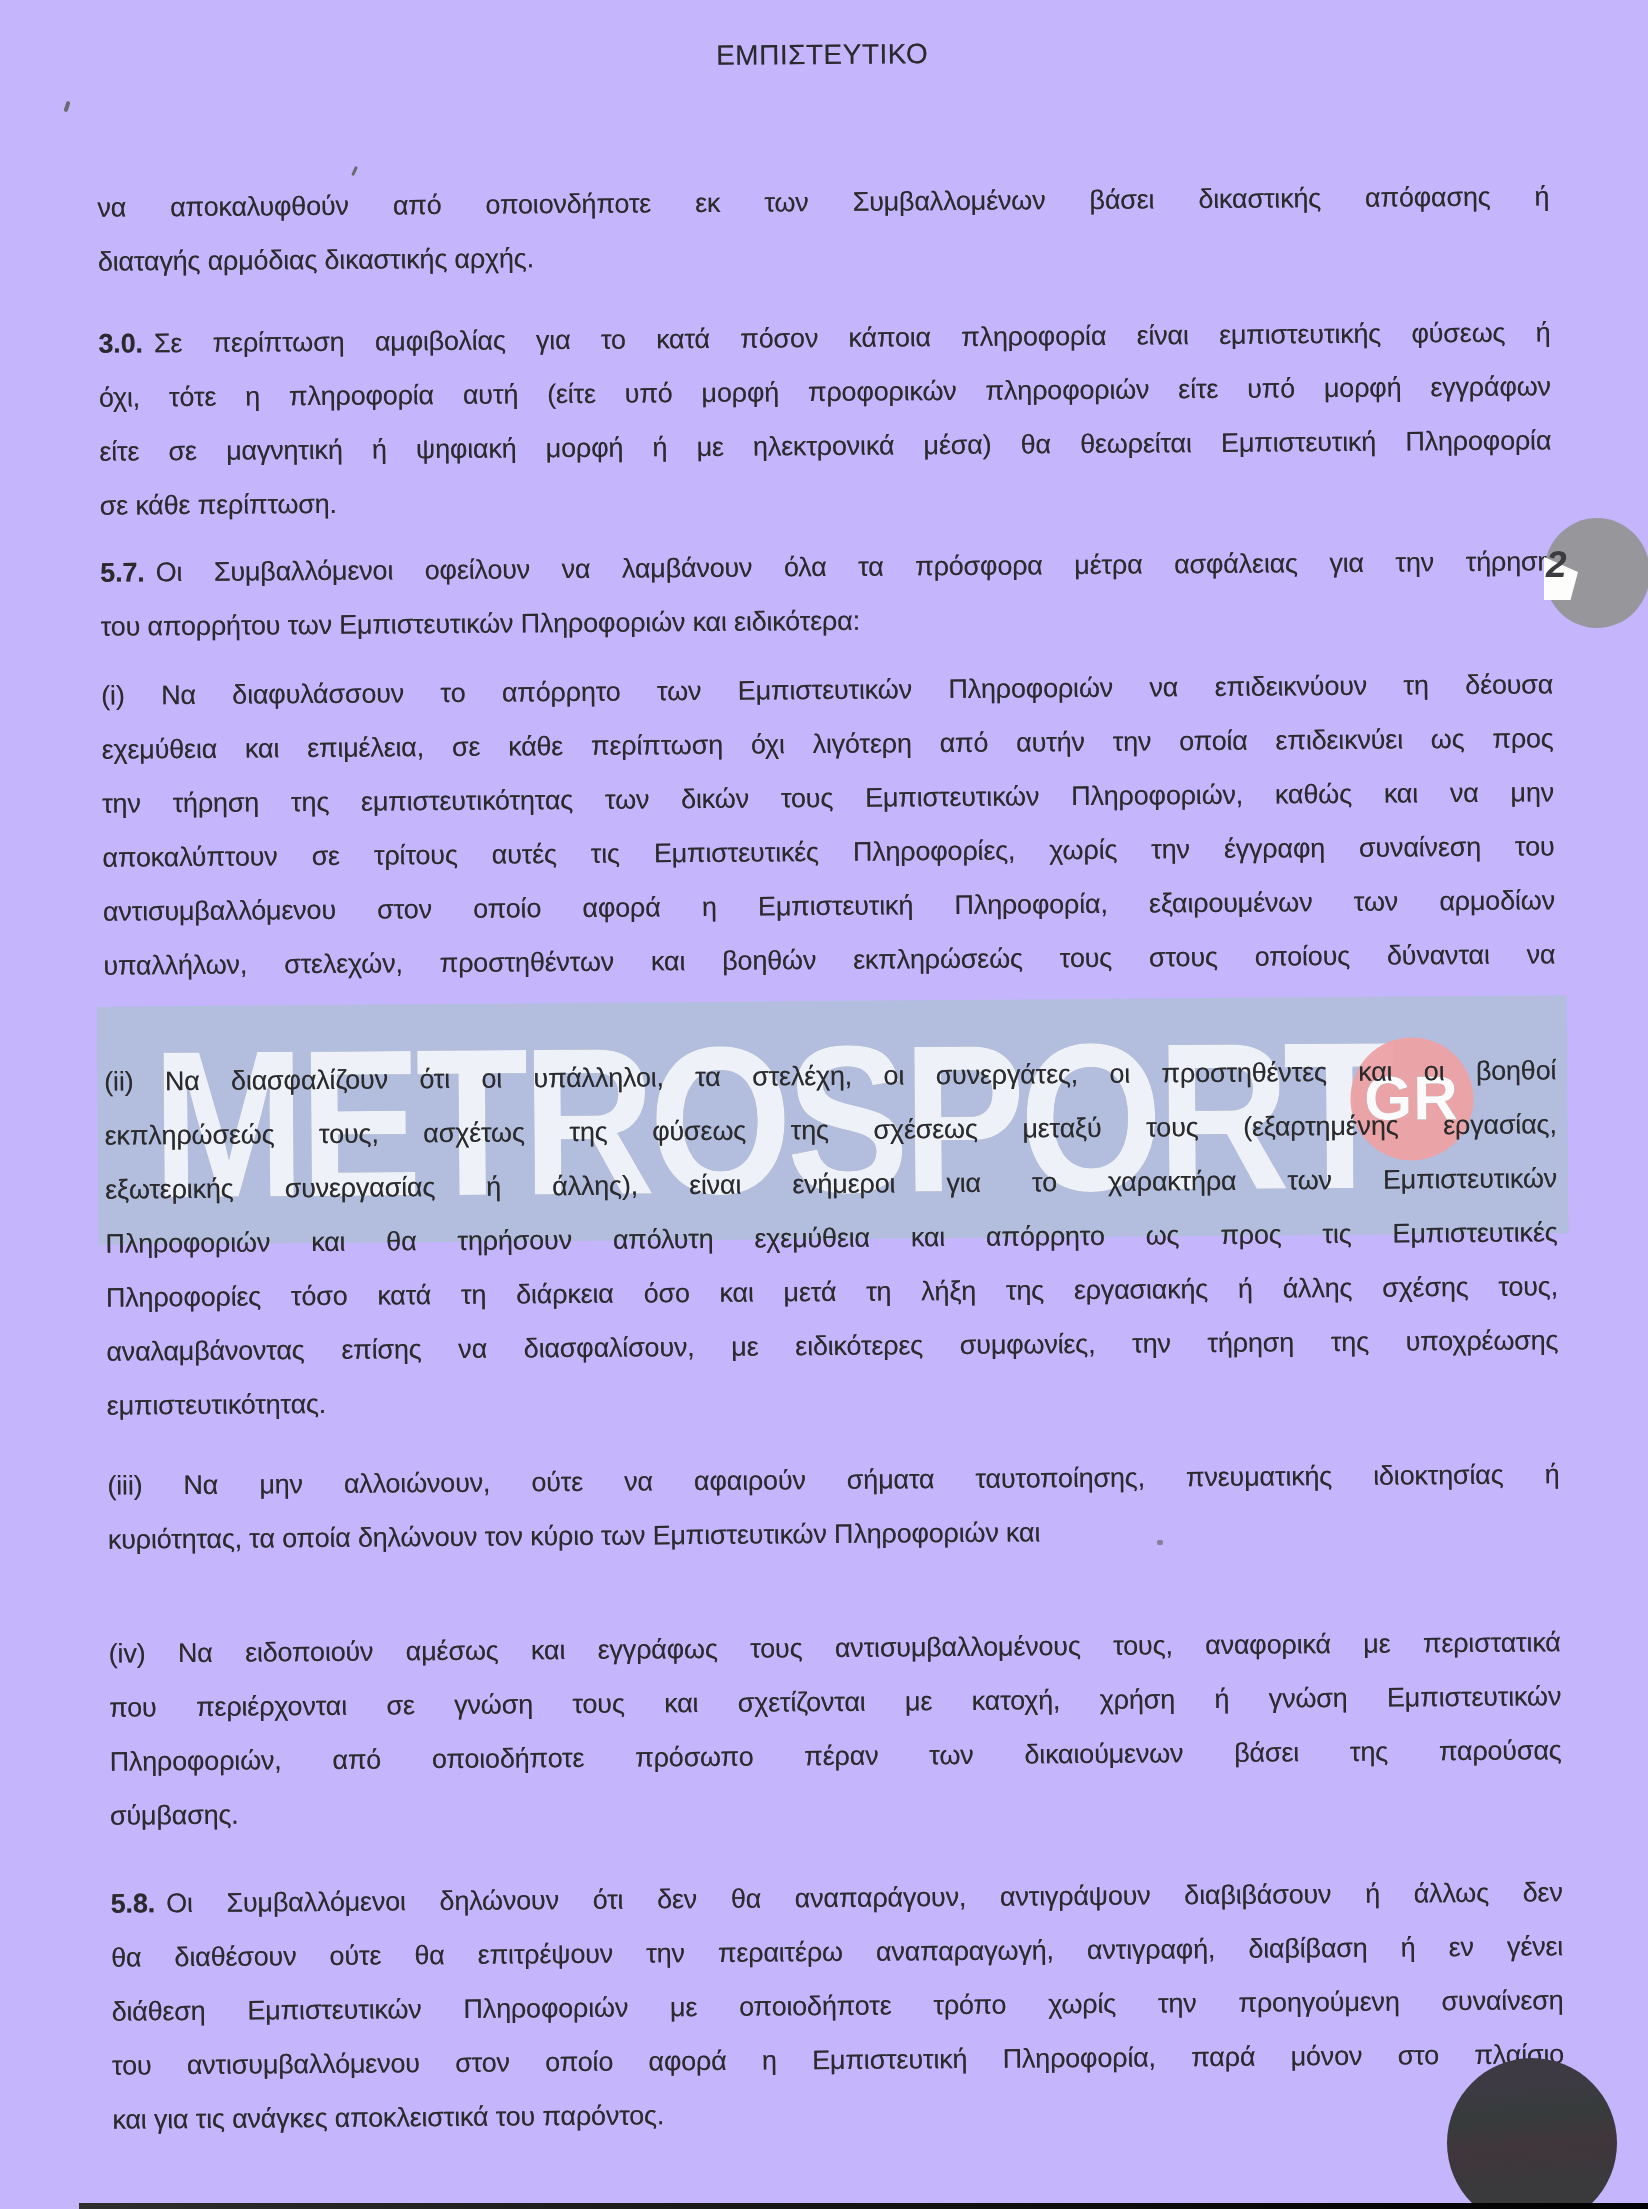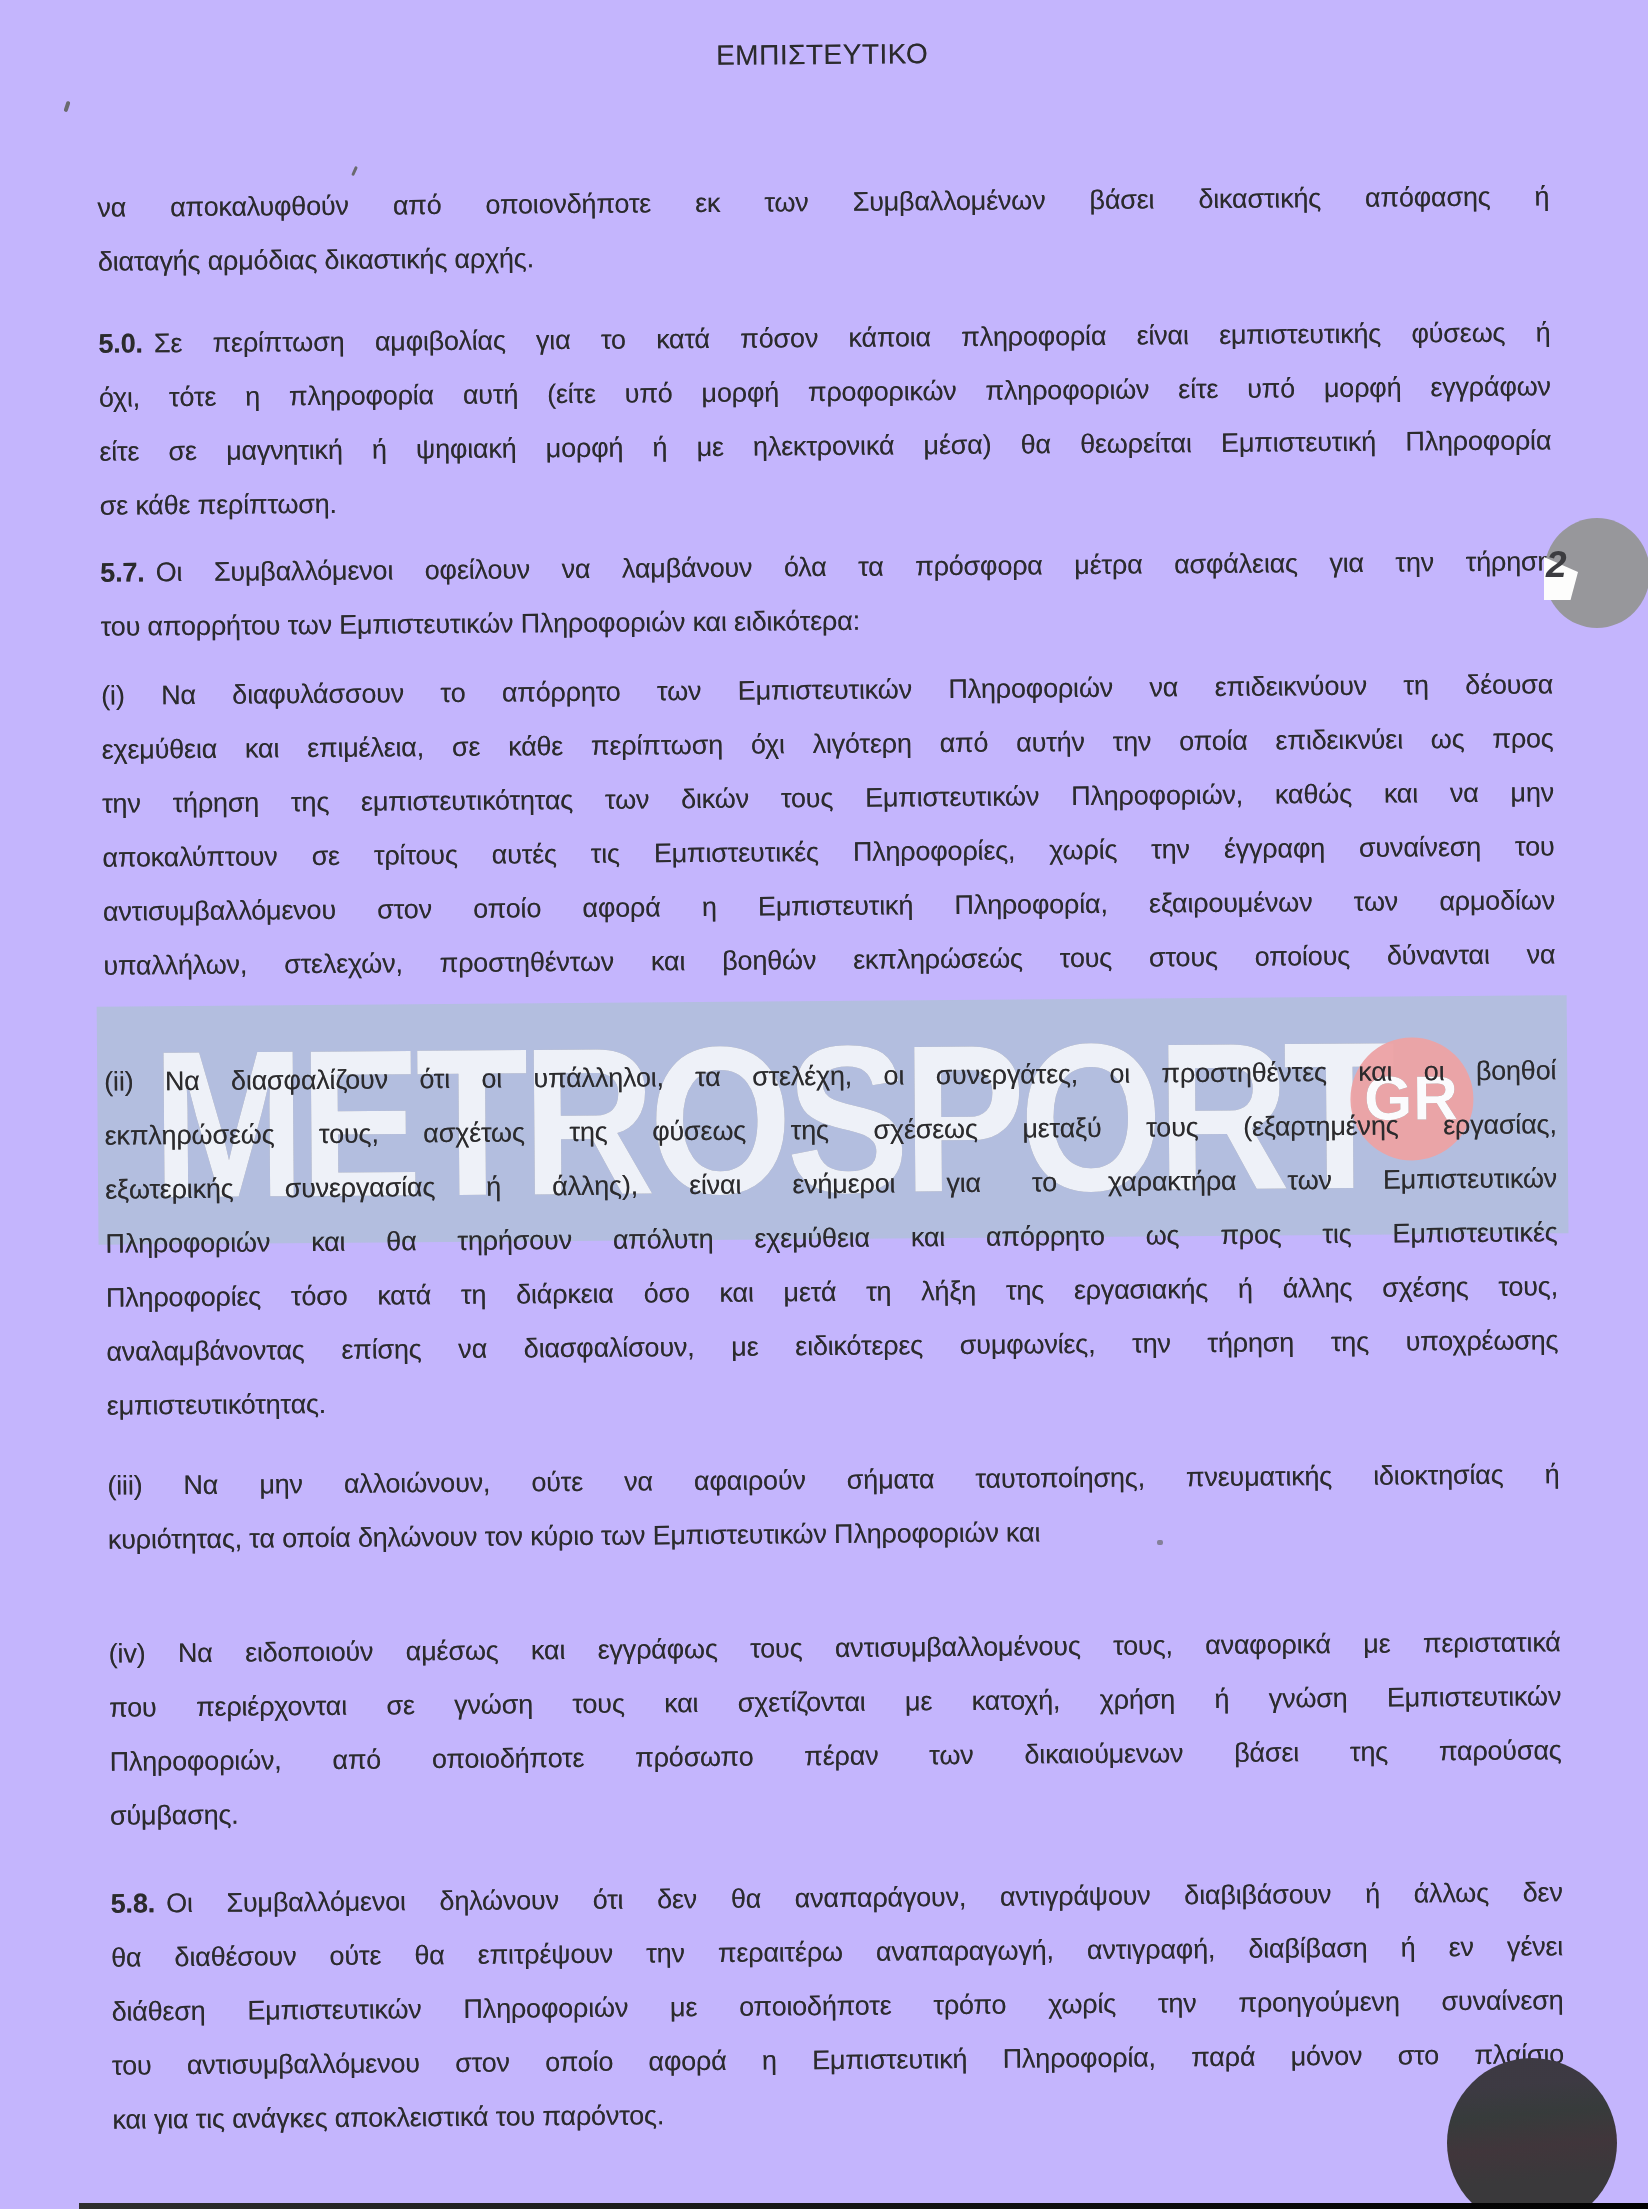--- a/index.html
+++ b/index.html
@@ -132,21 +132,21 @@
   <div class="doc">
 
     <div class="title">ΕΜΠΙΣΤΕΥΤΙΚΟ</div>
 
     <div class="para">
       <div class="line">να αποκαλυφθούν από οποιονδήποτε εκ των Συμβαλλομένων βάσει δικαστικής απόφασης ή</div>
       <div class="line last">διαταγής αρμόδιας δικαστικής αρχής.</div>
     </div>
 
     <div class="para m-64">
-      <div class="line"><span class="num">5.0.</span><span>Σε περίπτωση αμφιβολίας για το κατά πόσον κάποια πληροφορία είναι εμπιστευτικής φύσεως ή</span></div>
+      <div class="line"><span class="num">3.0.</span><span>Σε περίπτωση αμφιβολίας για το κατά πόσον κάποια πληροφορία είναι εμπιστευτικής φύσεως ή</span></div>
       <div class="line">όχι, τότε η πληροφορία αυτή (είτε υπό μορφή προφορικών πληροφοριών είτε υπό μορφή εγγράφων</div>
       <div class="line">είτε σε μαγνητική ή ψηφιακή μορφή ή με ηλεκτρονικά μέσα) θα θεωρείται Εμπιστευτική Πληροφορία</div>
       <div class="line last">σε κάθε περίπτωση.</div>
     </div>
 
     <div class="para m-65">
       <div class="line"><span class="num">5.7.</span><span>Οι Συμβαλλόμενοι οφείλουν να λαμβάνουν όλα τα πρόσφορα μέτρα ασφάλειας για την τήρηση</span></div>
       <div class="line last">του απορρήτου των Εμπιστευτικών Πληροφοριών και ειδικότερα:</div>
     </div>
 

